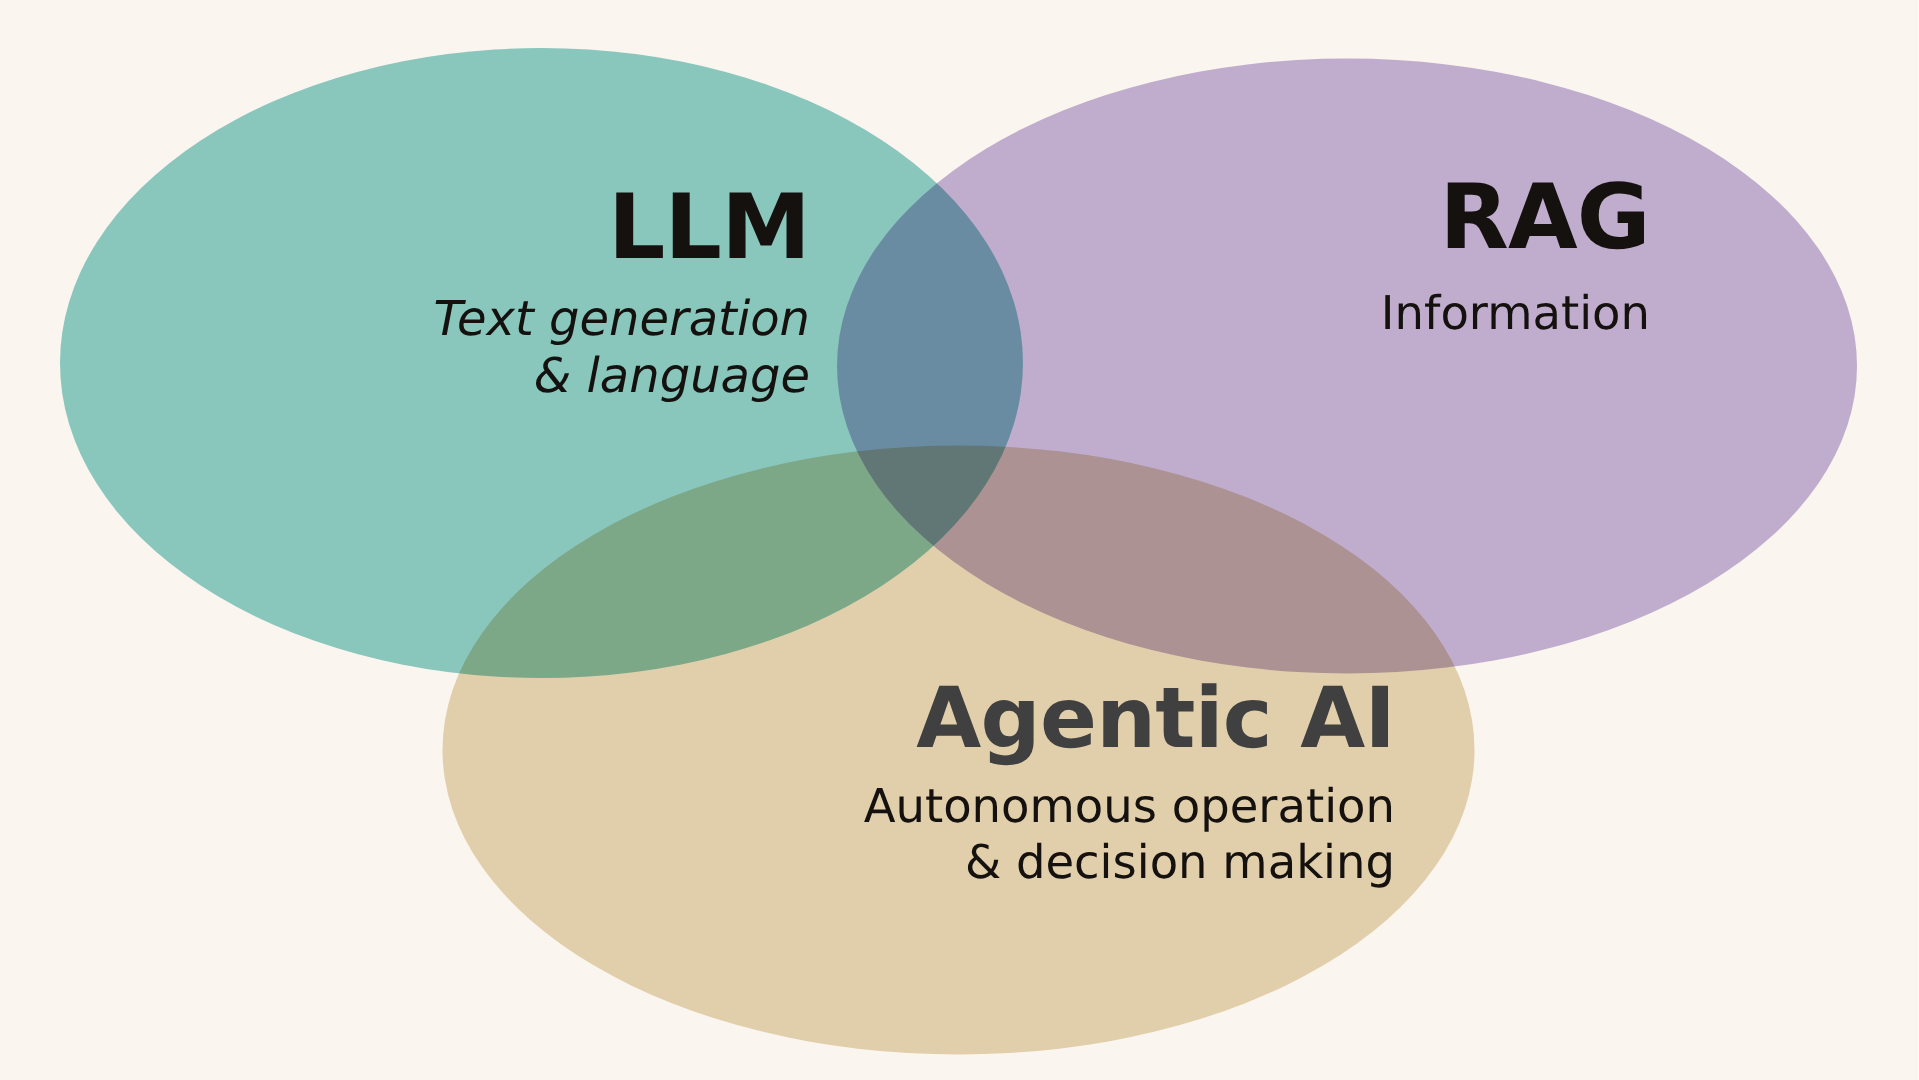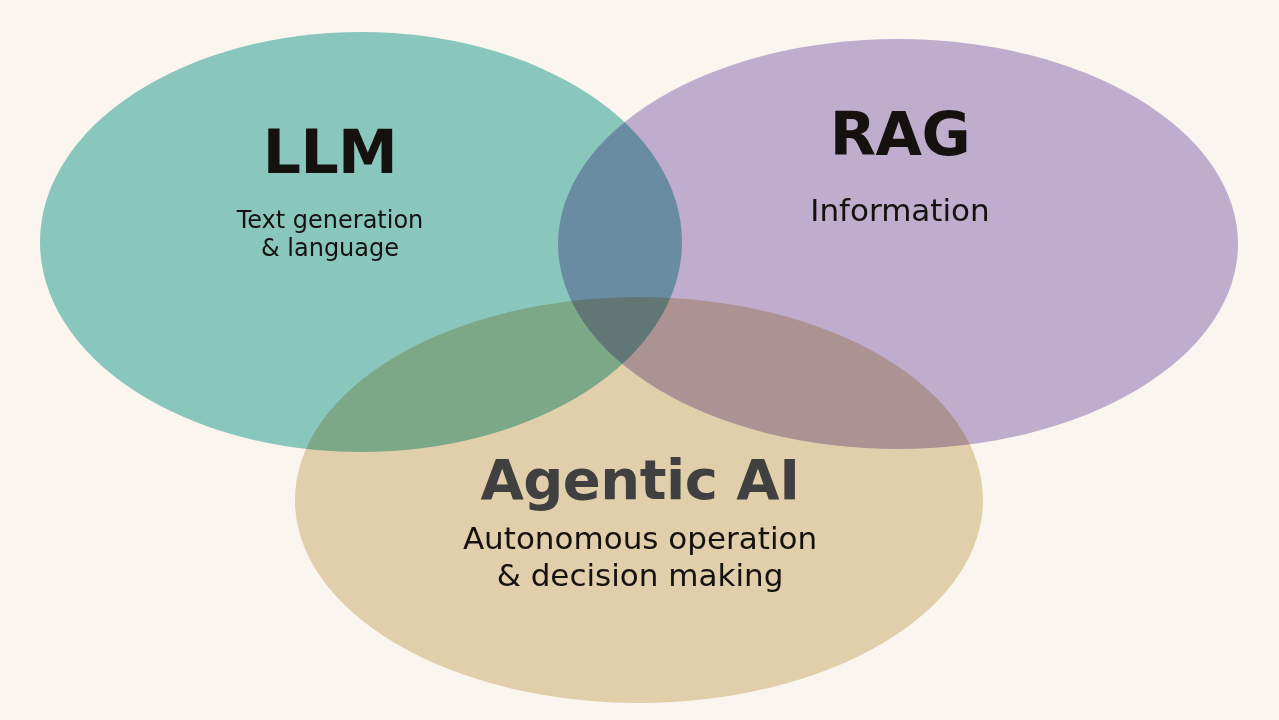--- a/index.html
+++ b/index.html
@@ -18,21 +18,21 @@
   #venn-svg {
     position: absolute;
     top: 0;
     left: 0;
     width: 1279px;
     height: 720px;
     display: block;
   }
   .label-group {
     position: absolute;
-    text-align: center;
+    text-align: right;
     color: #14110f;
     user-select: none;
   }
   .label-title {
     font-weight: 700;
     letter-spacing: -0.5px;
     line-height: 1.0;
     white-space: nowrap;
   }
   .label-desc {
@@ -40,30 +40,30 @@
     line-height: 1.18;
   }
 
   
   #group-llm {
     left: 120px;
     top: 122px;
     width: 420px;
   }
   #group-llm .label-title { font-size: 60px; }
-  #group-llm .label-desc  { font-size: 24px; margin-top: 24px; }
+  #group-llm .label-desc  { font-size: 32px; margin-top: 12px; font-style: italic; }
 
   
   #group-rag {
     left: 700px;
-    top: 104px;
+    top: 115px;
     width: 400px;
   }
   #group-rag .label-title { font-size: 60px; }
-  #group-rag .label-desc  { font-size: 31px; margin-top: 28px; }
+  #group-rag .label-desc  { font-size: 31px; margin-top: 16px; }
 
   
   #group-agentic {
     left: 350px;
     top: 452px;
     width: 580px;
   }
   #group-agentic .label-title { font-size: 56px; }
   #group-agentic .label-desc  { font-size: 31px; margin-top: 12px; }
 </style>

